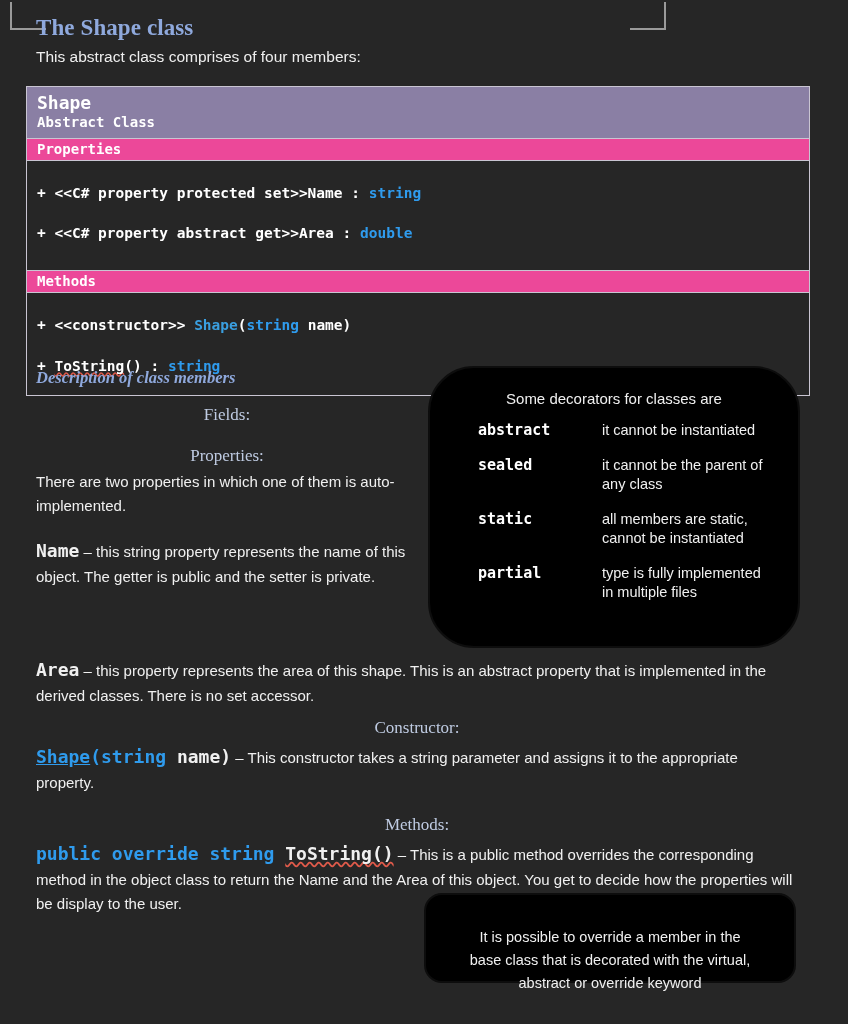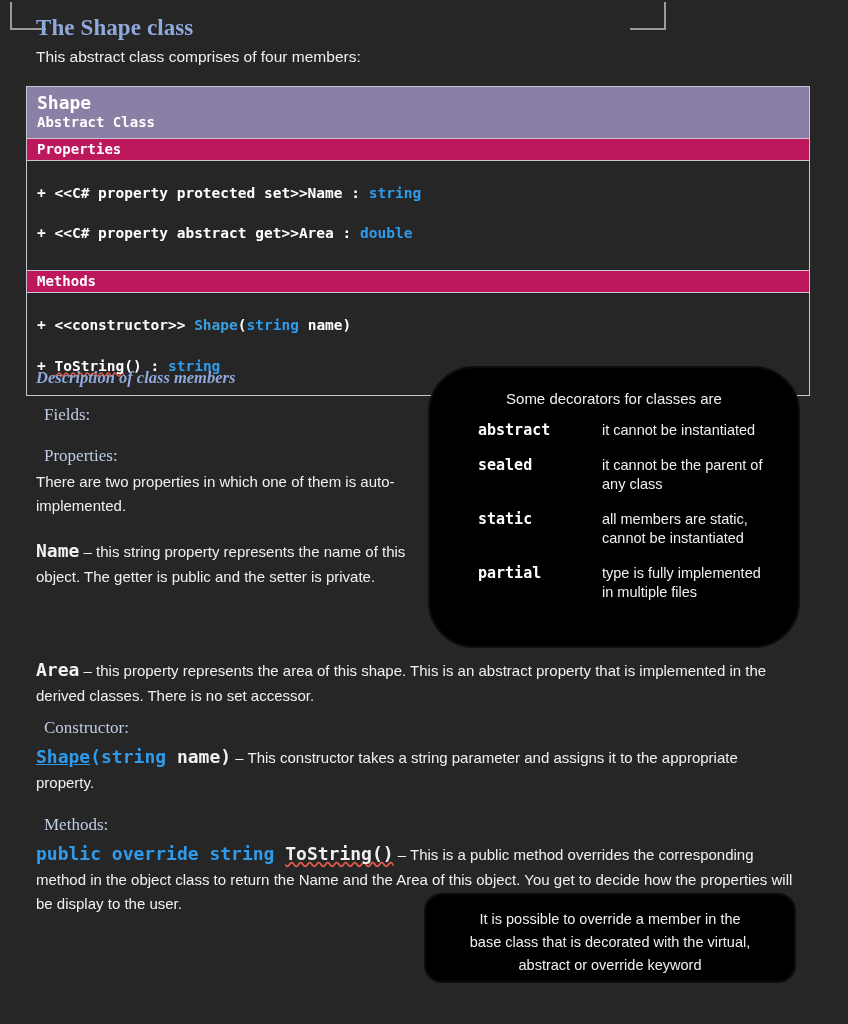--- a/index.html
+++ b/index.html
@@ -69,21 +69,21 @@
   }
   .uml-stereotype {
     font-family: "DejaVu Sans Mono", monospace;
     font-weight: bold;
     font-size: 14px;
     color: #ffffff;
     line-height: 1.25;
     margin-top: 1px;
   }
   .uml-section-header {
-    background: #be185d;
+    background: #ec4899;
     border-top: 1px solid #c9c5d2;
     border-bottom: 1px solid #c9c5d2;
     font-family: "DejaVu Sans Mono", monospace;
     font-weight: bold;
     font-size: 14px;
     color: #ffffff;
     padding: 2px 10px 3px 10px;
   }
   .uml-compartment {
     padding: 3px 10px 18px 10px;
@@ -123,21 +123,22 @@
   }
   .desc-col {
     position: absolute;
     left: 36px; top: 405px;
     width: 382px;
   }
   .sub-head {
     font-family: "Liberation Serif", serif;
     font-size: 17px;
     color: #bfcbe2;
-    margin: 0 0 4px 8px;
+    margin: 0 0 4px 0;
+    text-align: center;
   }
   .body-text {
     font-size: 15px;
     color: #f0f0f0;
     line-height: 1.62;
     margin: 0;
   }
   .para-gap { height: 17px; }
   .mono-b {
     font-family: "DejaVu Sans Mono", monospace;
@@ -195,21 +196,21 @@
   .deco-desc {
     font-size: 14.5px;
     color: #f0f0f0;
     line-height: 1.35;
   }
 
   .callout-override {
     left: 424px; top: 893px;
     width: 372px; height: 90px;
     border-radius: 18px;
-    padding: 13px 22px;
+    padding: 31px 22px;
   }
   .callout-override .line {
     text-align: center;
     font-size: 14.5px;
     color: #f0f0f0;
     line-height: 1.58;
   }
 </style>
 </head>
 <body>

